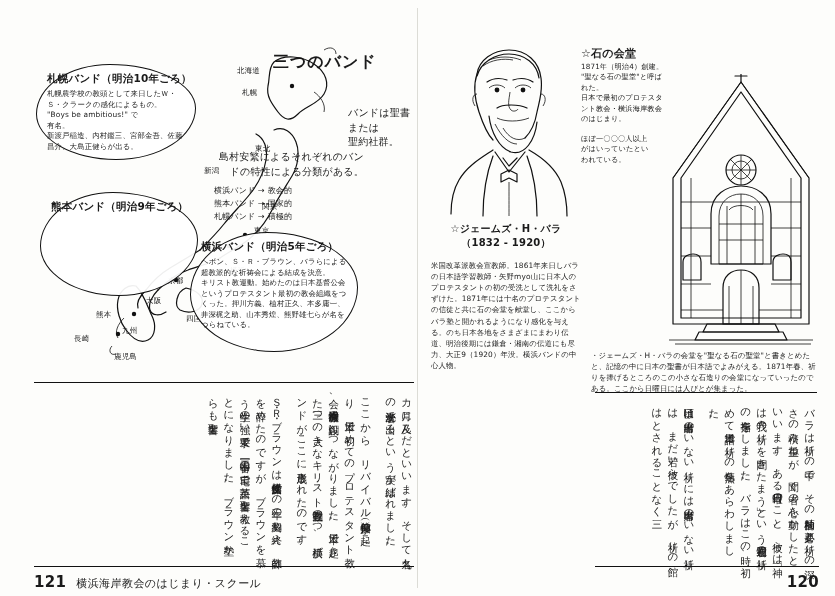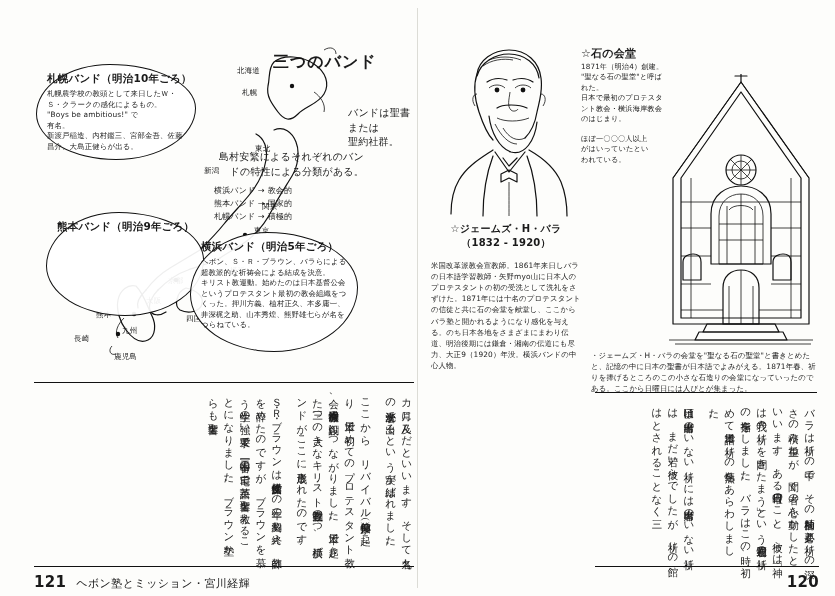--- a/index.html
+++ b/index.html
@@ -68,21 +68,21 @@
     font-weight: bold;
     white-space: nowrap;
     margin-bottom: 3px;
   }
   .balloon .b-body {
     font-size: 7.4px;
     line-height: 1.42;
     white-space: pre-line;
   }
   #balloon-sapporo  { left: 18px;  top: 50px;  width: 160px; height: 96px; }
-  #balloon-kumamoto { left: 28px;  top: 178px; width: 158px; height: 104px; margin-top: 20px; }
+  #balloon-kumamoto { left: 22px;  top: 178px; width: 158px; height: 104px; }
   #balloon-yokohama { left: 172px; top: 218px; width: 168px; height: 120px; }
 
   .map-note {
     position: absolute;
     font-size: 10px;
     line-height: 1.45;
     white-space: pre-line;
   }
   #note-band-name { left: 330px; top: 92px; width: 64px; }
   #note-arrows    { left: 196px; top: 136px; width: 150px; text-align: right; }
@@ -316,21 +316,21 @@
     </div>
 
     <div id="left-vtext">
       <div class="vcol hw">カ月に及んだといいます。そして九名の受洗者が出るという実が結ばれました。</div>
       <div class="vcol hw">ここから リバイバル（信仰復興）が起こり、日本で初めてのプロテスタント教会、横浜海岸教会の創設につながりました。日本で起きた三つの大きなキリスト教運動の一つ、横浜バンドがここに形成されたのです。</div>
       <div class="vcol hw">Ｓ・Ｒ・ブラウンは横浜修文館との三年の契約も終え、教師を辞めたのですが、ブラウンを慕う学生の強い要求で、山手二一一番の自宅で英語と聖書を教えることになりました。ブラウン塾からも聖書を</div>
     </div>
 
     <div id="left-footer">
       <div class="folio hw">121</div>
-      <div class="running-head hw">ヘボン塾とミッション・宮川経輝</div>
+      <div class="running-head hw">横浜海岸教会のはじまり・スクール</div>
     </div>
   </div>
 
   <div id="right-page">
 
     <div class="star-head hw" id="chapel-head">☆石の会堂</div>
     <div class="side-note hw" id="chapel-note">1871年（明治4）創建。
 "聖なる石の聖堂"と呼ばれた。
 日本で最初のプロテスタント教会・横浜海岸教会のはじまり。</div>
     <div class="side-note hw" id="chapel-note2">ほぼ一〇〇〇人以上がはいっていたといわれている。</div>

